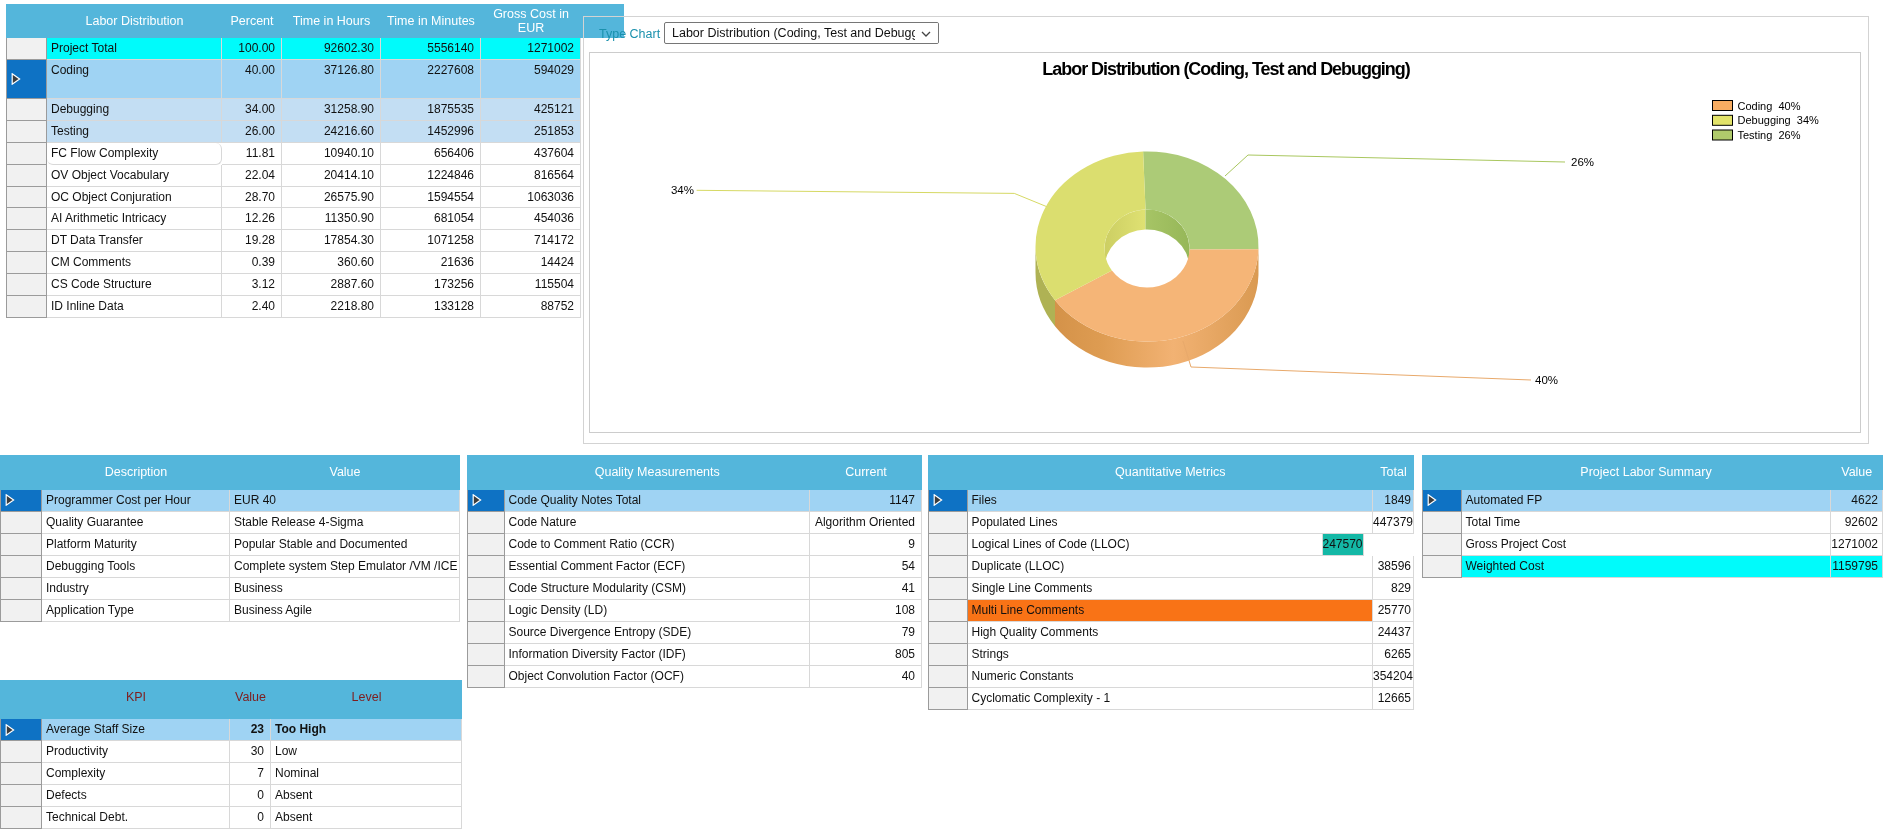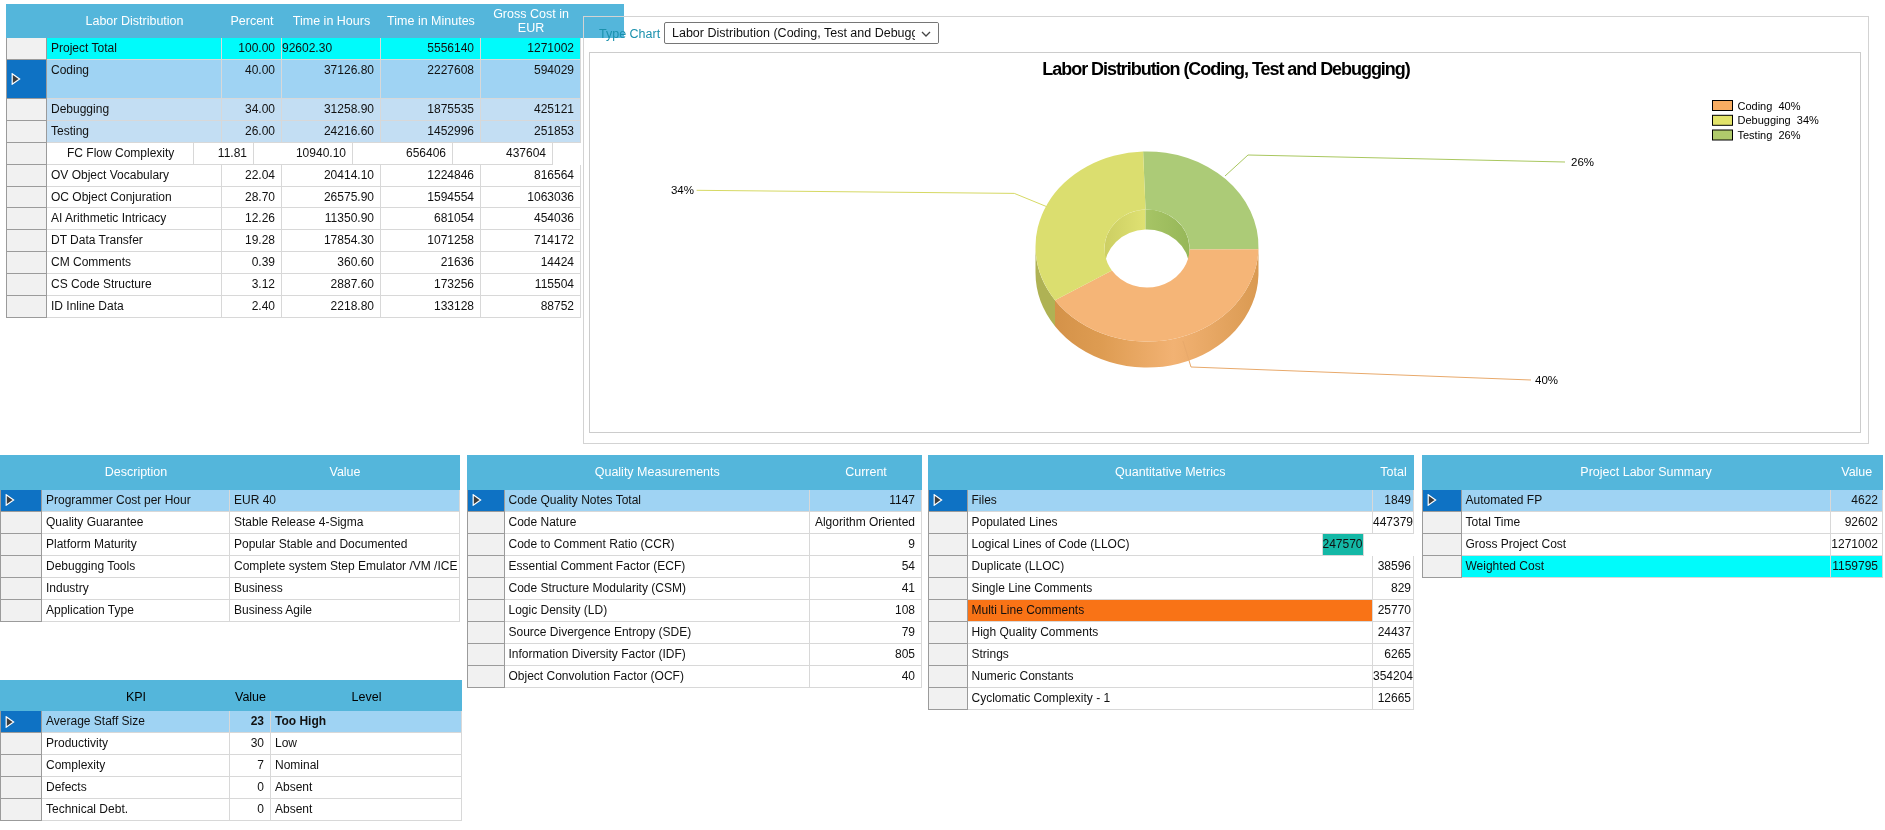--- a/index.html
+++ b/index.html
@@ -11,21 +11,21 @@
       <div style="position:absolute;left:41px;top:0;width:175px;height:34px;display:flex;align-items:center;justify-content:center;text-align:center;line-height:1.15;">Labor Distribution</div>
       <div style="position:absolute;left:216px;top:0;width:60px;height:34px;display:flex;align-items:center;justify-content:center;text-align:center;line-height:1.15;">Percent</div>
       <div style="position:absolute;left:276px;top:0;width:99px;height:34px;display:flex;align-items:center;justify-content:center;text-align:center;line-height:1.15;">Time in Hours</div>
       <div style="position:absolute;left:375px;top:0;width:100px;height:34px;display:flex;align-items:center;justify-content:center;text-align:center;line-height:1.15;">Time in Minutes</div>
       <div style="position:absolute;left:475px;top:0;width:100px;height:34px;display:flex;align-items:center;justify-content:center;text-align:center;line-height:1.15;">Gross Cost in<br>EUR</div>
     </div>
     <div style="position:relative;display:flex;height:21.92px;">
       <div style="position:relative;width:41px;box-sizing:border-box;background:#F1F1F1;border:1px solid #9B9B9B;border-top:none;"></div>
       <div style="box-sizing:border-box;width:175px;background:#00FBFB;border-right:1px solid #D8D8D8;border-bottom:1px solid #D8D8D8;padding-left:4px;text-align:left;white-space:nowrap;overflow:hidden;line-height:20.92px;">Project Total</div>
       <div style="box-sizing:border-box;width:60px;background:#00FBFB;border-right:1px solid #D8D8D8;border-bottom:1px solid #D8D8D8;padding-right:6px;text-align:right;white-space:nowrap;overflow:hidden;line-height:20.92px;">100.00</div>
-      <div style="box-sizing:border-box;width:99px;background:#00FBFB;border-right:1px solid #D8D8D8;border-bottom:1px solid #D8D8D8;padding-right:6px;text-align:left;white-space:nowrap;overflow:hidden;line-height:20.92px;">92602.30</div>
+      <div style="box-sizing:border-box;width:99px;background:#00FBFB;border-right:1px solid #D8D8D8;border-bottom:1px solid #D8D8D8;padding-right:6px;text-align:right;white-space:nowrap;overflow:hidden;line-height:20.92px;">92602.30</div>
       <div style="box-sizing:border-box;width:100px;background:#00FBFB;border-right:1px solid #D8D8D8;border-bottom:1px solid #D8D8D8;padding-right:6px;text-align:right;white-space:nowrap;overflow:hidden;line-height:20.92px;">5556140</div>
       <div style="box-sizing:border-box;width:100px;background:#00FBFB;border-right:1px solid #D8D8D8;border-bottom:1px solid #D8D8D8;padding-right:6px;text-align:right;white-space:nowrap;overflow:hidden;line-height:20.92px;">1271002</div>
     </div>
     <div style="position:relative;display:flex;height:39px;border-radius:8px;">
       <div style="position:relative;width:41px;box-sizing:border-box;background:#0E72C4;border:1px solid #9B9B9B;border-top:none;">
         <svg width="10" height="12" viewBox="0 0 10 12" style="position:absolute;left:4px;top:50%;margin-top:-6px">
           <path d="M1.2 0.8 L8.6 6 L1.2 11.2 Z" fill="#3d3d3d" stroke="#ffffff" stroke-width="1.2"></path>
         </svg>
       </div>
       <div style="box-sizing:border-box;width:175px;background:#9FD3F3;border-right:1px solid #D8D8D8;border-bottom:1px solid #D8D8D8;padding-left:4px;text-align:left;white-space:nowrap;overflow:hidden;line-height:20.92px;">Coding</div>
@@ -45,21 +45,21 @@
     <div style="position:relative;display:flex;height:21.92px;">
       <div style="position:relative;width:41px;box-sizing:border-box;background:#F1F1F1;border:1px solid #9B9B9B;border-top:none;"></div>
       <div style="box-sizing:border-box;width:175px;background:#C3DEF3;border-right:1px solid #D8D8D8;border-bottom:1px solid #D8D8D8;padding-left:4px;text-align:left;white-space:nowrap;overflow:hidden;line-height:20.92px;">Testing</div>
       <div style="box-sizing:border-box;width:60px;background:#C3DEF3;border-right:1px solid #D8D8D8;border-bottom:1px solid #D8D8D8;padding-right:6px;text-align:right;white-space:nowrap;overflow:hidden;line-height:20.92px;">26.00</div>
       <div style="box-sizing:border-box;width:99px;background:#C3DEF3;border-right:1px solid #D8D8D8;border-bottom:1px solid #D8D8D8;padding-right:6px;text-align:right;white-space:nowrap;overflow:hidden;line-height:20.92px;">24216.60</div>
       <div style="box-sizing:border-box;width:100px;background:#C3DEF3;border-right:1px solid #D8D8D8;border-bottom:1px solid #D8D8D8;padding-right:6px;text-align:right;white-space:nowrap;overflow:hidden;line-height:20.92px;">1452996</div>
       <div style="box-sizing:border-box;width:100px;background:#C3DEF3;border-right:1px solid #D8D8D8;border-bottom:1px solid #D8D8D8;padding-right:6px;text-align:right;white-space:nowrap;overflow:hidden;line-height:20.92px;">251853</div>
     </div>
     <div style="position:relative;display:flex;height:21.92px;">
       <div style="position:relative;width:41px;box-sizing:border-box;background:#F1F1F1;border:1px solid #9B9B9B;border-top:none;"></div>
-      <div style="box-sizing:border-box;width:147px;background:#FFFFFF;border-right:1px solid #D8D8D8;border-bottom:1px solid #D8D8D8;padding-left:20px;text-align:left;white-space:nowrap;overflow:hidden;line-height:20.92px;">FC Flow Complexity</div>
+      <div style="box-sizing:border-box;width:175px;background:#FFFFFF;border-right:1px solid #D8D8D8;border-bottom:1px solid #D8D8D8;padding-left:4px;text-align:left;white-space:nowrap;overflow:hidden;line-height:20.92px;border-radius:6px;">FC Flow Complexity</div>
       <div style="box-sizing:border-box;width:60px;background:#FFFFFF;border-right:1px solid #D8D8D8;border-bottom:1px solid #D8D8D8;padding-right:6px;text-align:right;white-space:nowrap;overflow:hidden;line-height:20.92px;">11.81</div>
       <div style="box-sizing:border-box;width:99px;background:#FFFFFF;border-right:1px solid #D8D8D8;border-bottom:1px solid #D8D8D8;padding-right:6px;text-align:right;white-space:nowrap;overflow:hidden;line-height:20.92px;">10940.10</div>
       <div style="box-sizing:border-box;width:100px;background:#FFFFFF;border-right:1px solid #D8D8D8;border-bottom:1px solid #D8D8D8;padding-right:6px;text-align:right;white-space:nowrap;overflow:hidden;line-height:20.92px;">656406</div>
       <div style="box-sizing:border-box;width:100px;background:#FFFFFF;border-right:1px solid #D8D8D8;border-bottom:1px solid #D8D8D8;padding-right:6px;text-align:right;white-space:nowrap;overflow:hidden;line-height:20.92px;">437604</div>
     </div>
     <div style="position:relative;display:flex;height:21.92px;">
       <div style="position:relative;width:41px;box-sizing:border-box;background:#F1F1F1;border:1px solid #9B9B9B;border-top:none;"></div>
       <div style="box-sizing:border-box;width:175px;background:#FFFFFF;border-right:1px solid #D8D8D8;border-bottom:1px solid #D8D8D8;padding-left:4px;text-align:left;white-space:nowrap;overflow:hidden;line-height:20.92px;">OV Object Vocabulary</div>
       <div style="box-sizing:border-box;width:60px;background:#FFFFFF;border-right:1px solid #D8D8D8;border-bottom:1px solid #D8D8D8;padding-right:6px;text-align:right;white-space:nowrap;overflow:hidden;line-height:20.92px;">22.04</div>
       <div style="box-sizing:border-box;width:99px;background:#FFFFFF;border-right:1px solid #D8D8D8;border-bottom:1px solid #D8D8D8;padding-right:6px;text-align:right;white-space:nowrap;overflow:hidden;line-height:20.92px;">20414.10</div>
@@ -149,21 +149,21 @@
       <div style="box-sizing:border-box;width:188px;background:#FFFFFF;border-right:1px solid #D8D8D8;border-bottom:1px solid #D8D8D8;padding-left:4px;text-align:left;white-space:nowrap;overflow:hidden;line-height:21.0px;">Industry</div>
       <div style="box-sizing:border-box;width:230px;background:#FFFFFF;border-right:1px solid #D8D8D8;border-bottom:1px solid #D8D8D8;padding-left:4px;text-align:left;white-space:nowrap;overflow:hidden;line-height:21.0px;">Business</div>
     </div>
     <div style="position:relative;display:flex;height:22.0px;">
       <div style="position:relative;width:42px;box-sizing:border-box;background:#F1F1F1;border:1px solid #9B9B9B;border-top:none;"></div>
       <div style="box-sizing:border-box;width:188px;background:#FFFFFF;border-right:1px solid #D8D8D8;border-bottom:1px solid #D8D8D8;padding-left:4px;text-align:left;white-space:nowrap;overflow:hidden;line-height:21.0px;">Application Type</div>
       <div style="box-sizing:border-box;width:230px;background:#FFFFFF;border-right:1px solid #D8D8D8;border-bottom:1px solid #D8D8D8;padding-left:4px;text-align:left;white-space:nowrap;overflow:hidden;line-height:21.0px;">Business Agile</div>
     </div>
   </div>
 <div style="position:absolute;left:0px;top:680px;width:462px;">
-    <div style="position:relative;width:462px;height:31px;background:#54B6DB;color:#000000;font-size:12.5px;">
+    <div style="position:relative;width:462px;height:39px;background:#54B6DB;color:#7f1d1d;font-size:12.5px;">
       <div style="position:absolute;left:42px;top:0;width:188px;height:34.5px;display:flex;align-items:center;justify-content:center;text-align:center;line-height:1.15;">KPI</div>
       <div style="position:absolute;left:230px;top:0;width:41px;height:34.5px;display:flex;align-items:center;justify-content:center;text-align:center;line-height:1.15;">Value</div>
       <div style="position:absolute;left:271px;top:0;width:191px;height:34.5px;display:flex;align-items:center;justify-content:center;text-align:center;line-height:1.15;">Level</div>
     </div>
     <div style="position:relative;display:flex;height:22.0px;">
       <div style="position:relative;width:42px;box-sizing:border-box;background:#0E72C4;border:1px solid #9B9B9B;border-top:none;">
         <svg width="10" height="12" viewBox="0 0 10 12" style="position:absolute;left:4px;top:50%;margin-top:-6px">
           <path d="M1.2 0.8 L8.6 6 L1.2 11.2 Z" fill="#3d3d3d" stroke="#ffffff" stroke-width="1.2"></path>
         </svg>
       </div>

